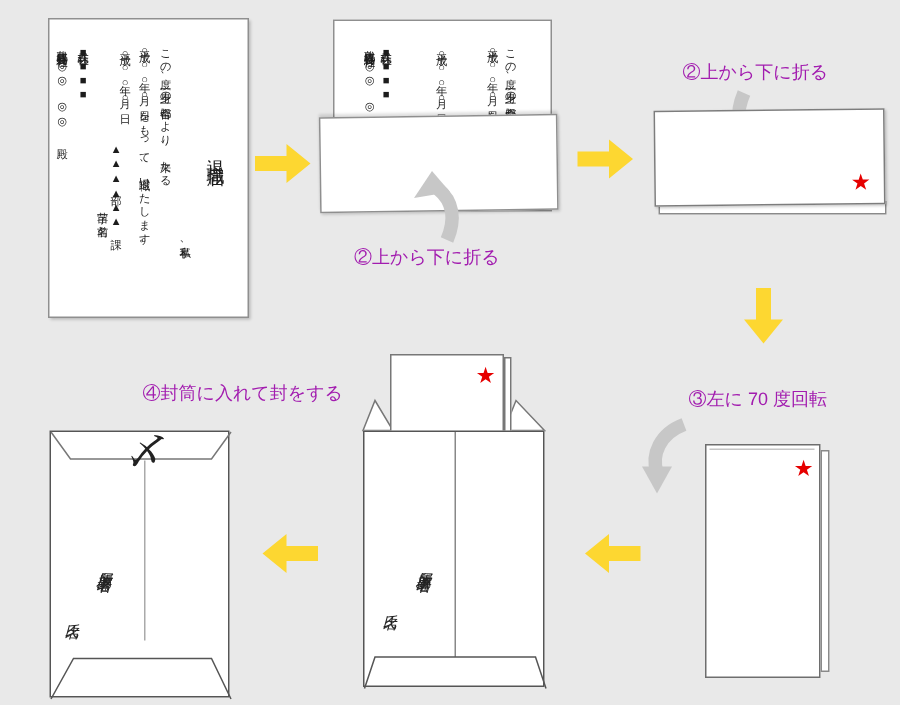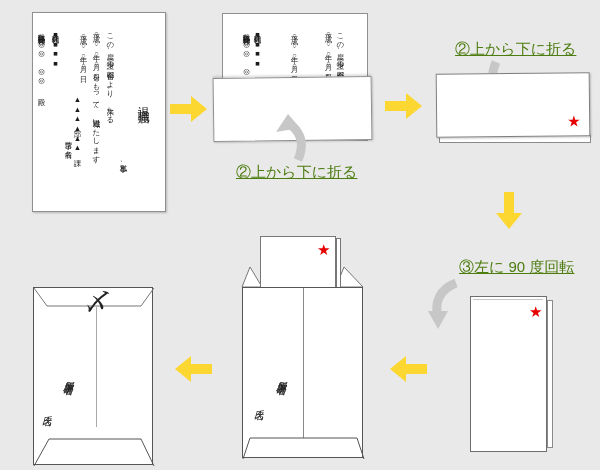--- a/index.html
+++ b/index.html
@@ -10,21 +10,21 @@
   .paper{position:absolute;background:#fff;border:1px solid #8f8f8f;box-sizing:border-box;}
   .shadowed{box-shadow:1px 1px 2px rgba(0,0,0,.22);}
 
   
   .vt{position:absolute;writing-mode:vertical-rl;text-orientation:upright;
       font-family:"Liberation Serif","DejaVu Serif",serif;color:#1c1c1c;
       font-size:7.5px;line-height:1.06;letter-spacing:.5px;white-space:nowrap;}
   .vt.title{font-size:12px;letter-spacing:3px;}
 
   
-  .caption{position:absolute;color:#4d7c0f;font-size:15px;white-space:nowrap;text-decoration:underline;}
+  .caption{position:absolute;color:#a21caf;font-size:12px;white-space:nowrap;}
 
   
   .star{position:absolute;color:#e60000;font-size:15px;line-height:1;
         font-family:"DejaVu Sans",sans-serif;}
 
   
   .env-vt{position:absolute;writing-mode:vertical-rl;text-orientation:upright;
       font-family:"Liberation Serif","DejaVu Serif",serif;font-style:italic;
       color:#222;font-size:10px;line-height:1;letter-spacing:1px;white-space:nowrap;
       transform:rotate(1.5deg);}
@@ -81,21 +81,21 @@
   </svg>
   <div class="paper" style="left:439px;top:134px;width:152px;height:9px;border-color:#8a8a8a;"></div>
   <div class="paper shadowed" style="left:436px;top:73px;width:154px;height:64px;transform:rotate(-0.6deg);border-color:#7d7d7d;">
     <span class="star" style="left:130px;top:41px;">★</span>
   </div>
 
   <svg style="left:493px;top:192px;" width="32" height="38">
     <polygon points="11,0 11,21 3,21 16,37 29,21 21,21 21,0" fill="#fdd731"></polygon>
   </svg>
 
-  <div class="caption" style="left:459px;top:258px;">③左に 90 度回転</div>
+  <div class="caption" style="left:459px;top:258px;">③左に 70 度回転</div>
   <svg style="left:428px;top:279px;" width="32" height="52">
     <path d="M28,4 C12,10 6,24 10,36" fill="none" stroke="#c7c7c7" stroke-width="9"></path>
     <polygon points="0,32 20,32 10,50" fill="#c7c7c7"></polygon>
   </svg>
   <div class="paper" style="left:547px;top:300px;width:6px;height:148px;border-color:#8a8a8a;"></div>
   <div class="paper" style="left:470px;top:296px;width:77px;height:156px;border-color:#6e6e6e;">
     <div class="thinline" style="left:2px;top:2px;width:70px;height:1px;background:#c4c4c4;"></div>
     <span class="star" style="left:58px;top:8px;">★</span>
   </div>
 
@@ -119,20 +119,21 @@
       <path d="M0,23 L7,2 L114,2 L121,23" fill="none" stroke="#555" stroke-width="1"></path>
     </svg>
     <span class="env-vt" style="left:33px;top:85px;">所属部署名</span>
     <span class="env-vt" style="left:11px;top:113px;">氏名</span>
   </div>
 
   <svg style="left:175px;top:353px;" width="38" height="32">
     <polygon points="37,11 16,11 16,3 0,16 16,29 16,21 37,21" fill="#fdd731"></polygon>
   </svg>
 
+  <div class="caption" style="left:95px;top:254px;">④封筒に入れて封をする</div>
   <div class="paper" style="left:33px;top:287px;width:120px;height:178px;border-color:#555;">
     <svg style="left:0;top:0;" width="120" height="20">
       <path d="M0,0 L13,18 L107,18 L120,0" fill="none" stroke="#777" stroke-width="1"></path>
     </svg>
     <div class="thinline" style="left:62px;top:19px;width:1px;height:120px;background:#aaa;"></div>
     <svg style="left:0;top:149px;" width="120" height="29">
       <path d="M0,29 L15,2 L107,2 L120,29" fill="none" stroke="#555" stroke-width="1"></path>
     </svg>
     <span class="seal" style="left:52px;top:2px;">〆</span>
     <span class="env-vt" style="left:29px;top:85px;">所属部署名</span>

